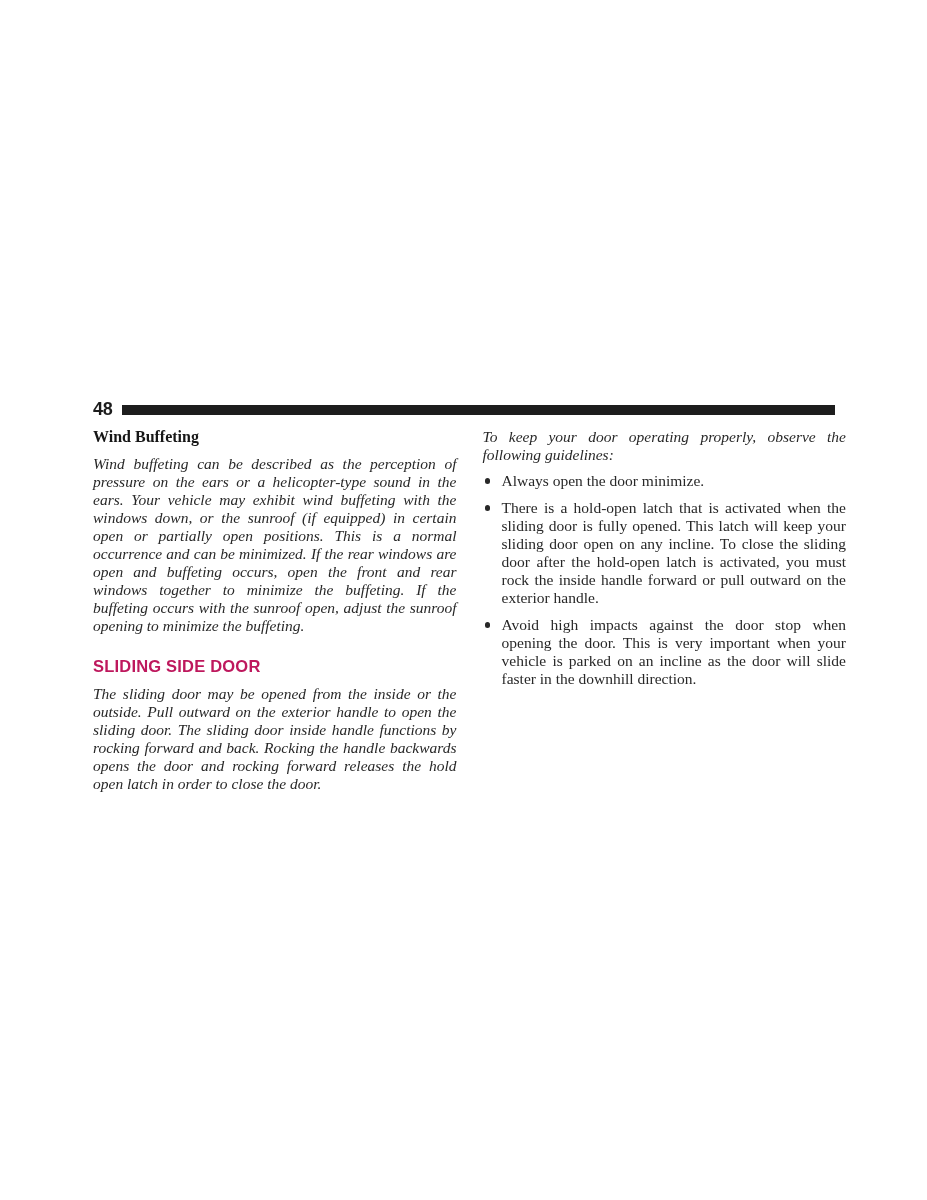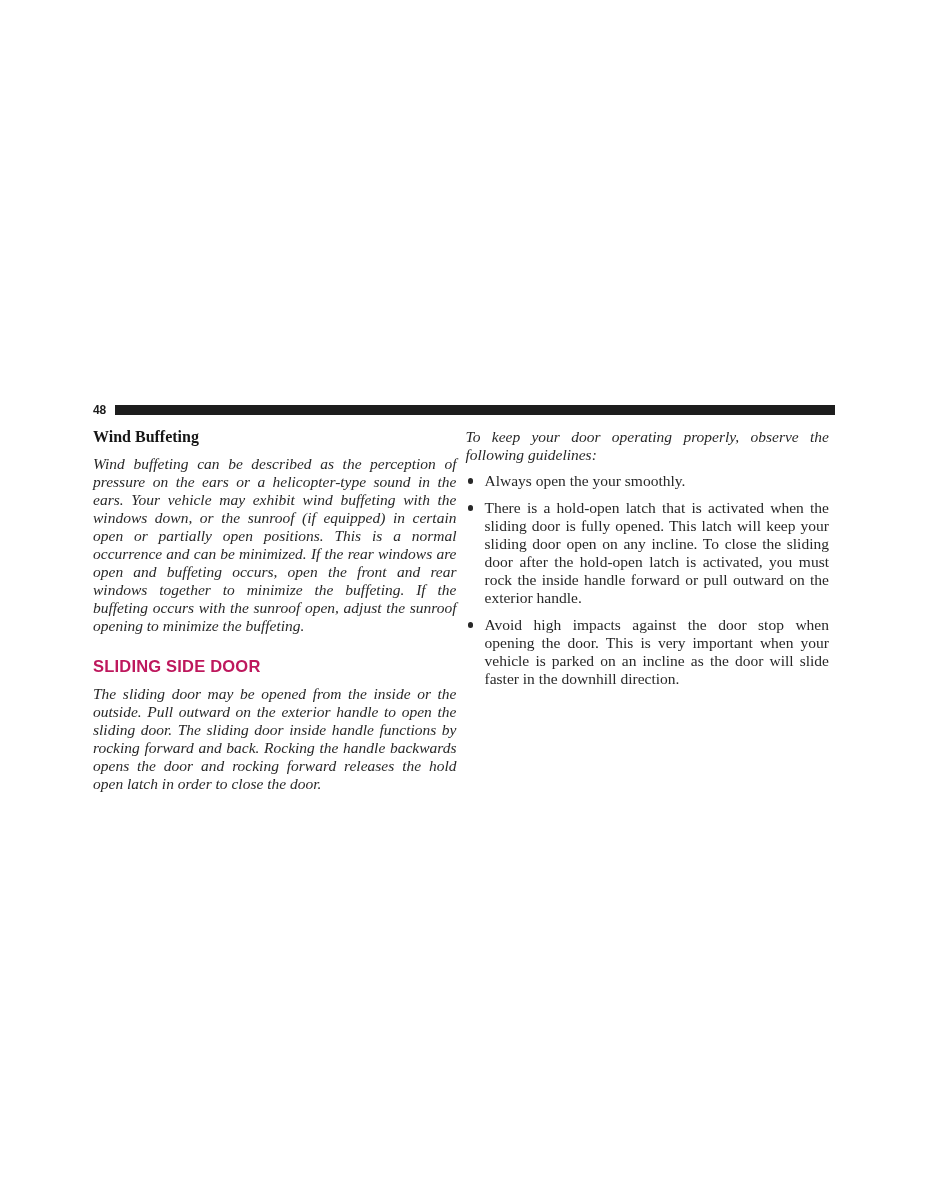--- a/index.html
+++ b/index.html
@@ -23,21 +23,21 @@
   }
   
   .running-header {
     display: flex;
     align-items: center;
     height: 15px;
   }
   .page-number {
     font-family: "Liberation Sans", sans-serif;
     font-weight: bold;
-    font-size: 12px;
+    font-size: 18px;
     letter-spacing: -0.2px;
     color: #1c1c1c;
     flex: 0 0 auto;
   }
   .header-title {
     font-family: "Liberation Sans", sans-serif;
     font-weight: bold;
     font-size: 12.5px;
     letter-spacing: -0.2px;
     color: #1c1c1c;
@@ -47,21 +47,21 @@
   }
   .header-bar {
     flex: 1 1 auto;
     height: 10px;
     margin-left: 9px;
     background: #1d1d1d;
   }
   
   .columns {
     display: flex;
-    gap: 9px;
+    gap: 26px;
     margin-top: 11px;
   }
   .col {
     flex: 0 0 calc(50% - 7.5px);
     width: calc(50% - 7.5px);
   }
   .body-text {
     font-size: 15.5px;
     line-height: 18px;
     color: #282828;
@@ -134,21 +134,21 @@
         <p class="body-text para-gap">Wind buffeting can be described as the perception of pressure on the ears or a helicopter-type sound in the ears. Your vehicle may exhibit wind buffeting with the windows down, or the sunroof (if equipped) in certain open or partially open positions. This is a normal occurrence and can be minimized. If the rear windows are open and buffeting occurs, open the front and rear windows together to minimize the buffeting. If the buffeting occurs with the sunroof open, adjust the sunroof opening to minimize the buffeting.</p>
         <h2 class="sans-heading">SLIDING SIDE DOOR</h2>
         <p class="body-text">The sliding door may be opened from the inside or the outside. Pull outward on the exterior handle to open the sliding door. The sliding door inside handle functions by rocking forward and back. Rocking the handle backwards opens the door and rocking forward releases the hold open latch in order to close the door.</p>
       </div>
 
       <div class="col">
         <p class="body-text">To keep your door operating properly, observe the following guidelines:</p>
         <ul class="bullet-list">
           <li>
             <span class="bullet-dot"></span>
-            <span>Always open the your smoothly.</span>
+            <span>Always open the door minimize.</span>
           </li>
           <li>
             <span class="bullet-dot"></span>
             <span>There is a hold-open latch that is activated when the sliding door is fully opened. This latch will keep your sliding door open on any incline. To close the sliding door after the hold-open latch is activated, you must rock the inside handle forward or pull outward on the exterior handle.</span>
           </li>
           <li>
             <span class="bullet-dot"></span>
             <span>Avoid high impacts against the door stop when opening the door. This is very important when your vehicle is parked on an incline as the door will slide faster in the downhill direction.</span>
           </li>
         </ul>

